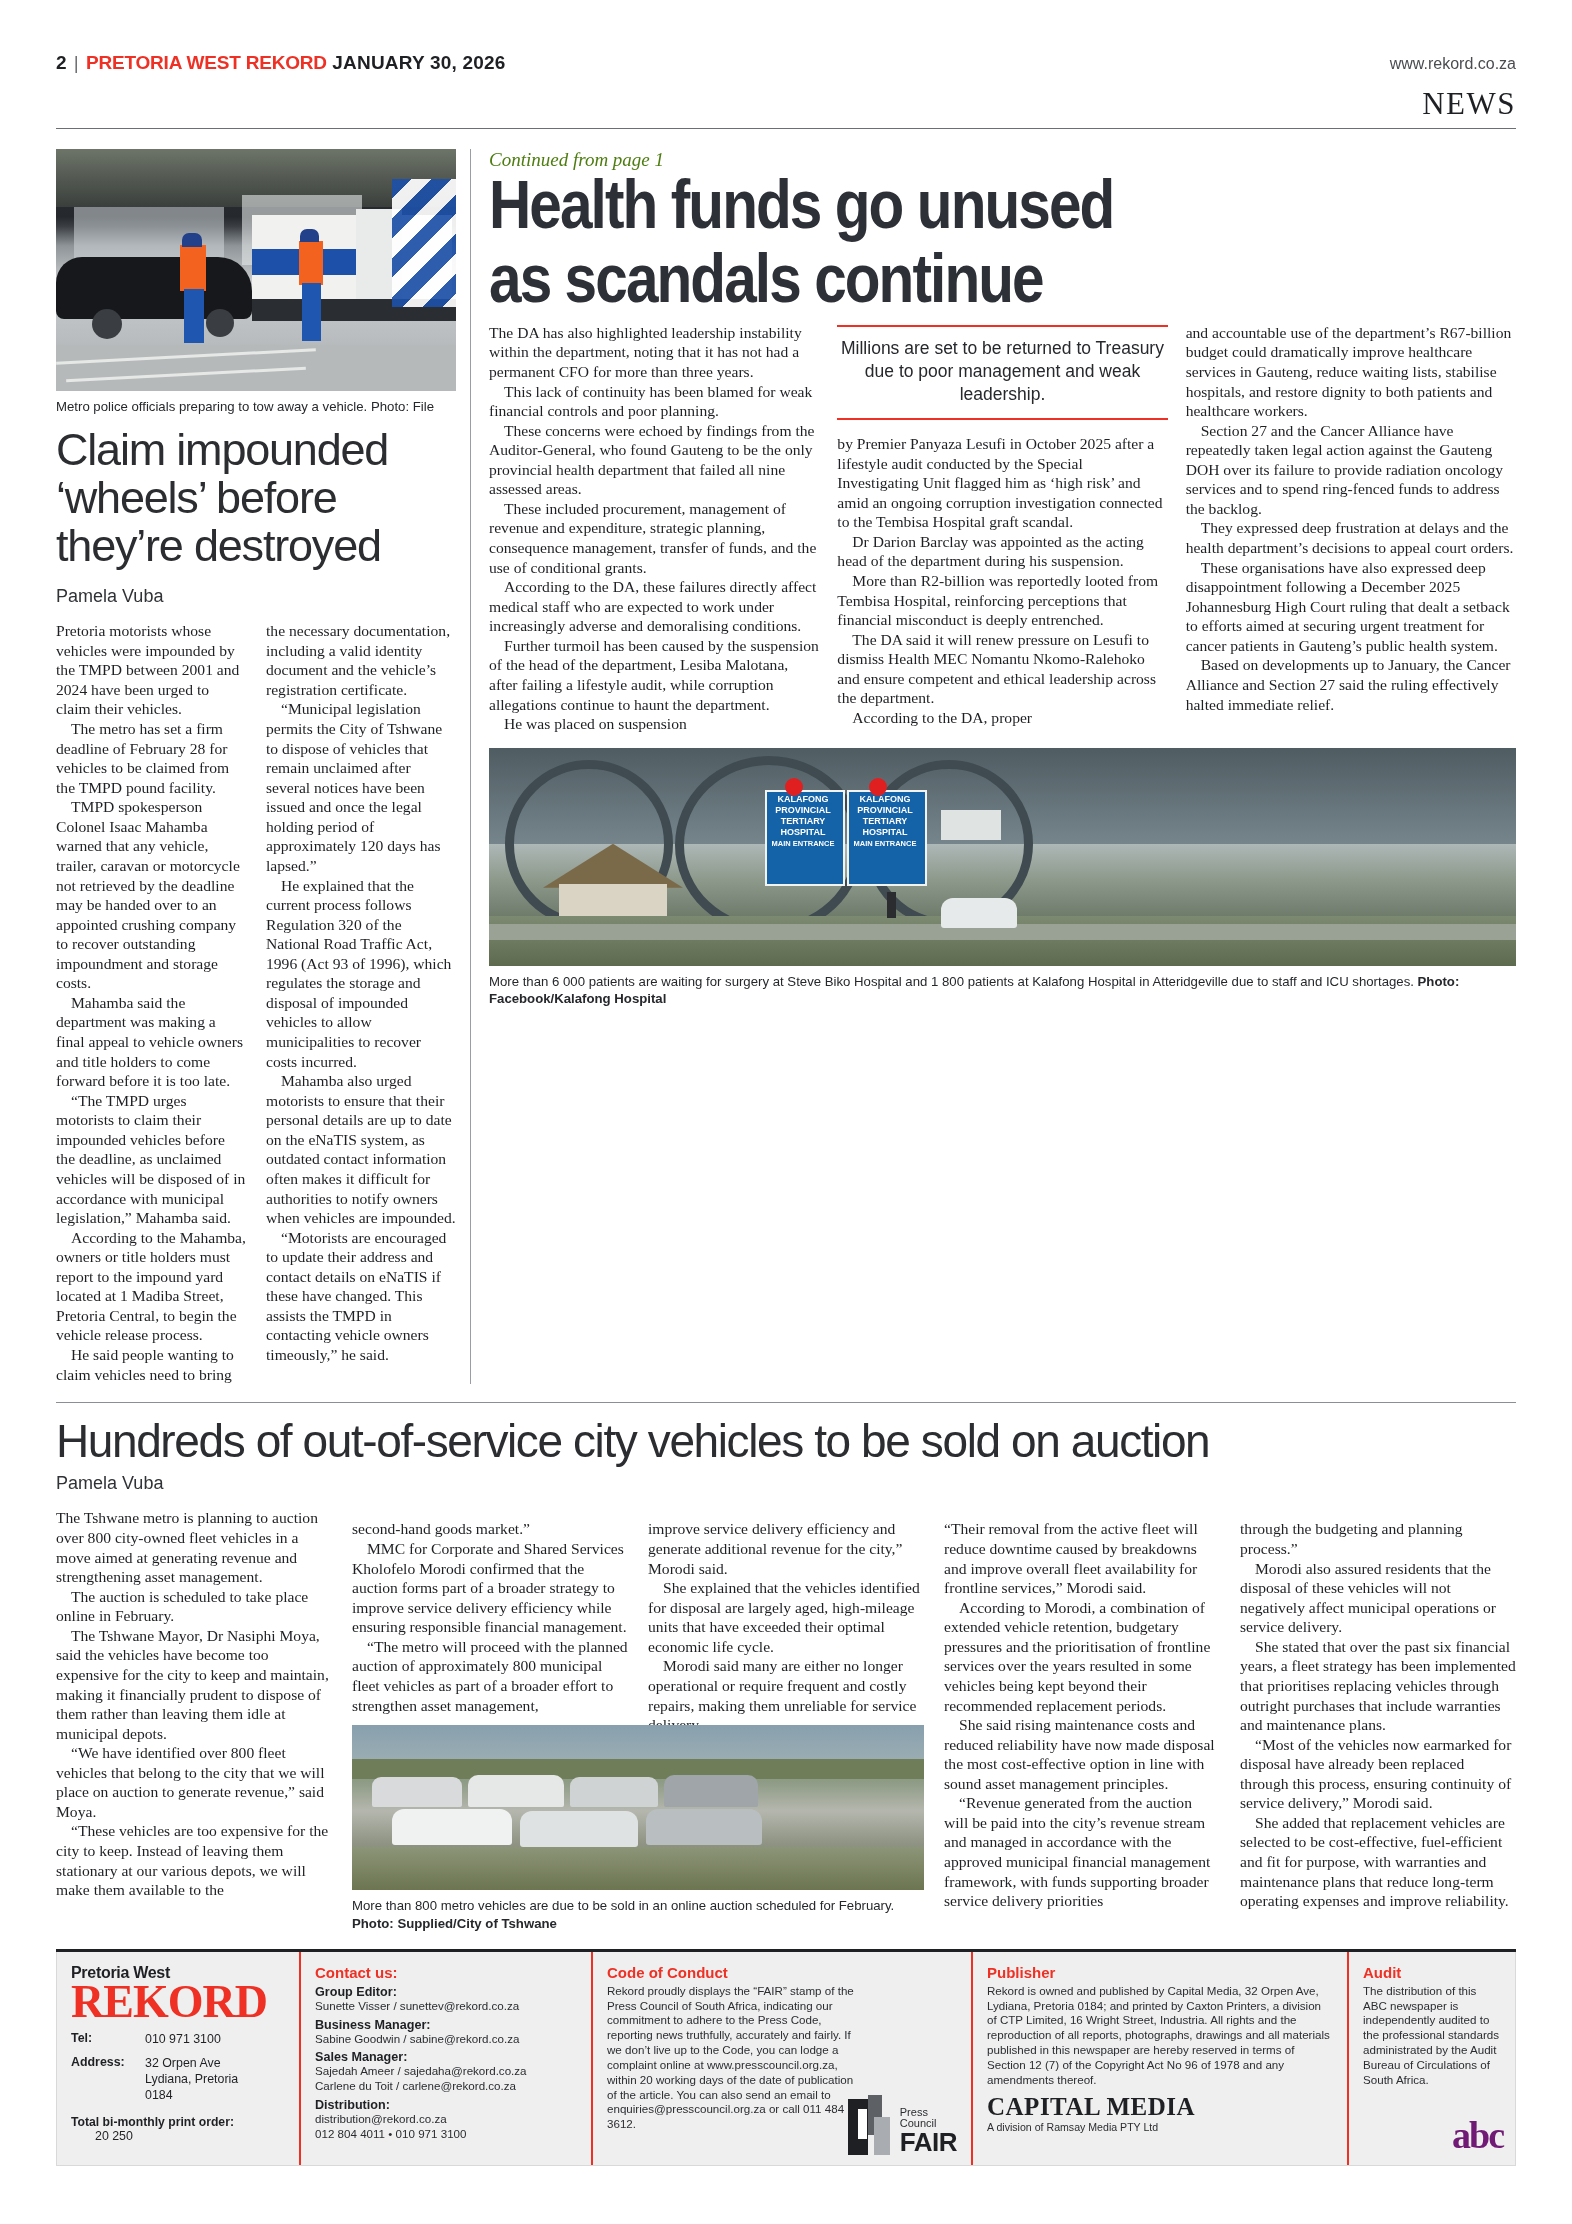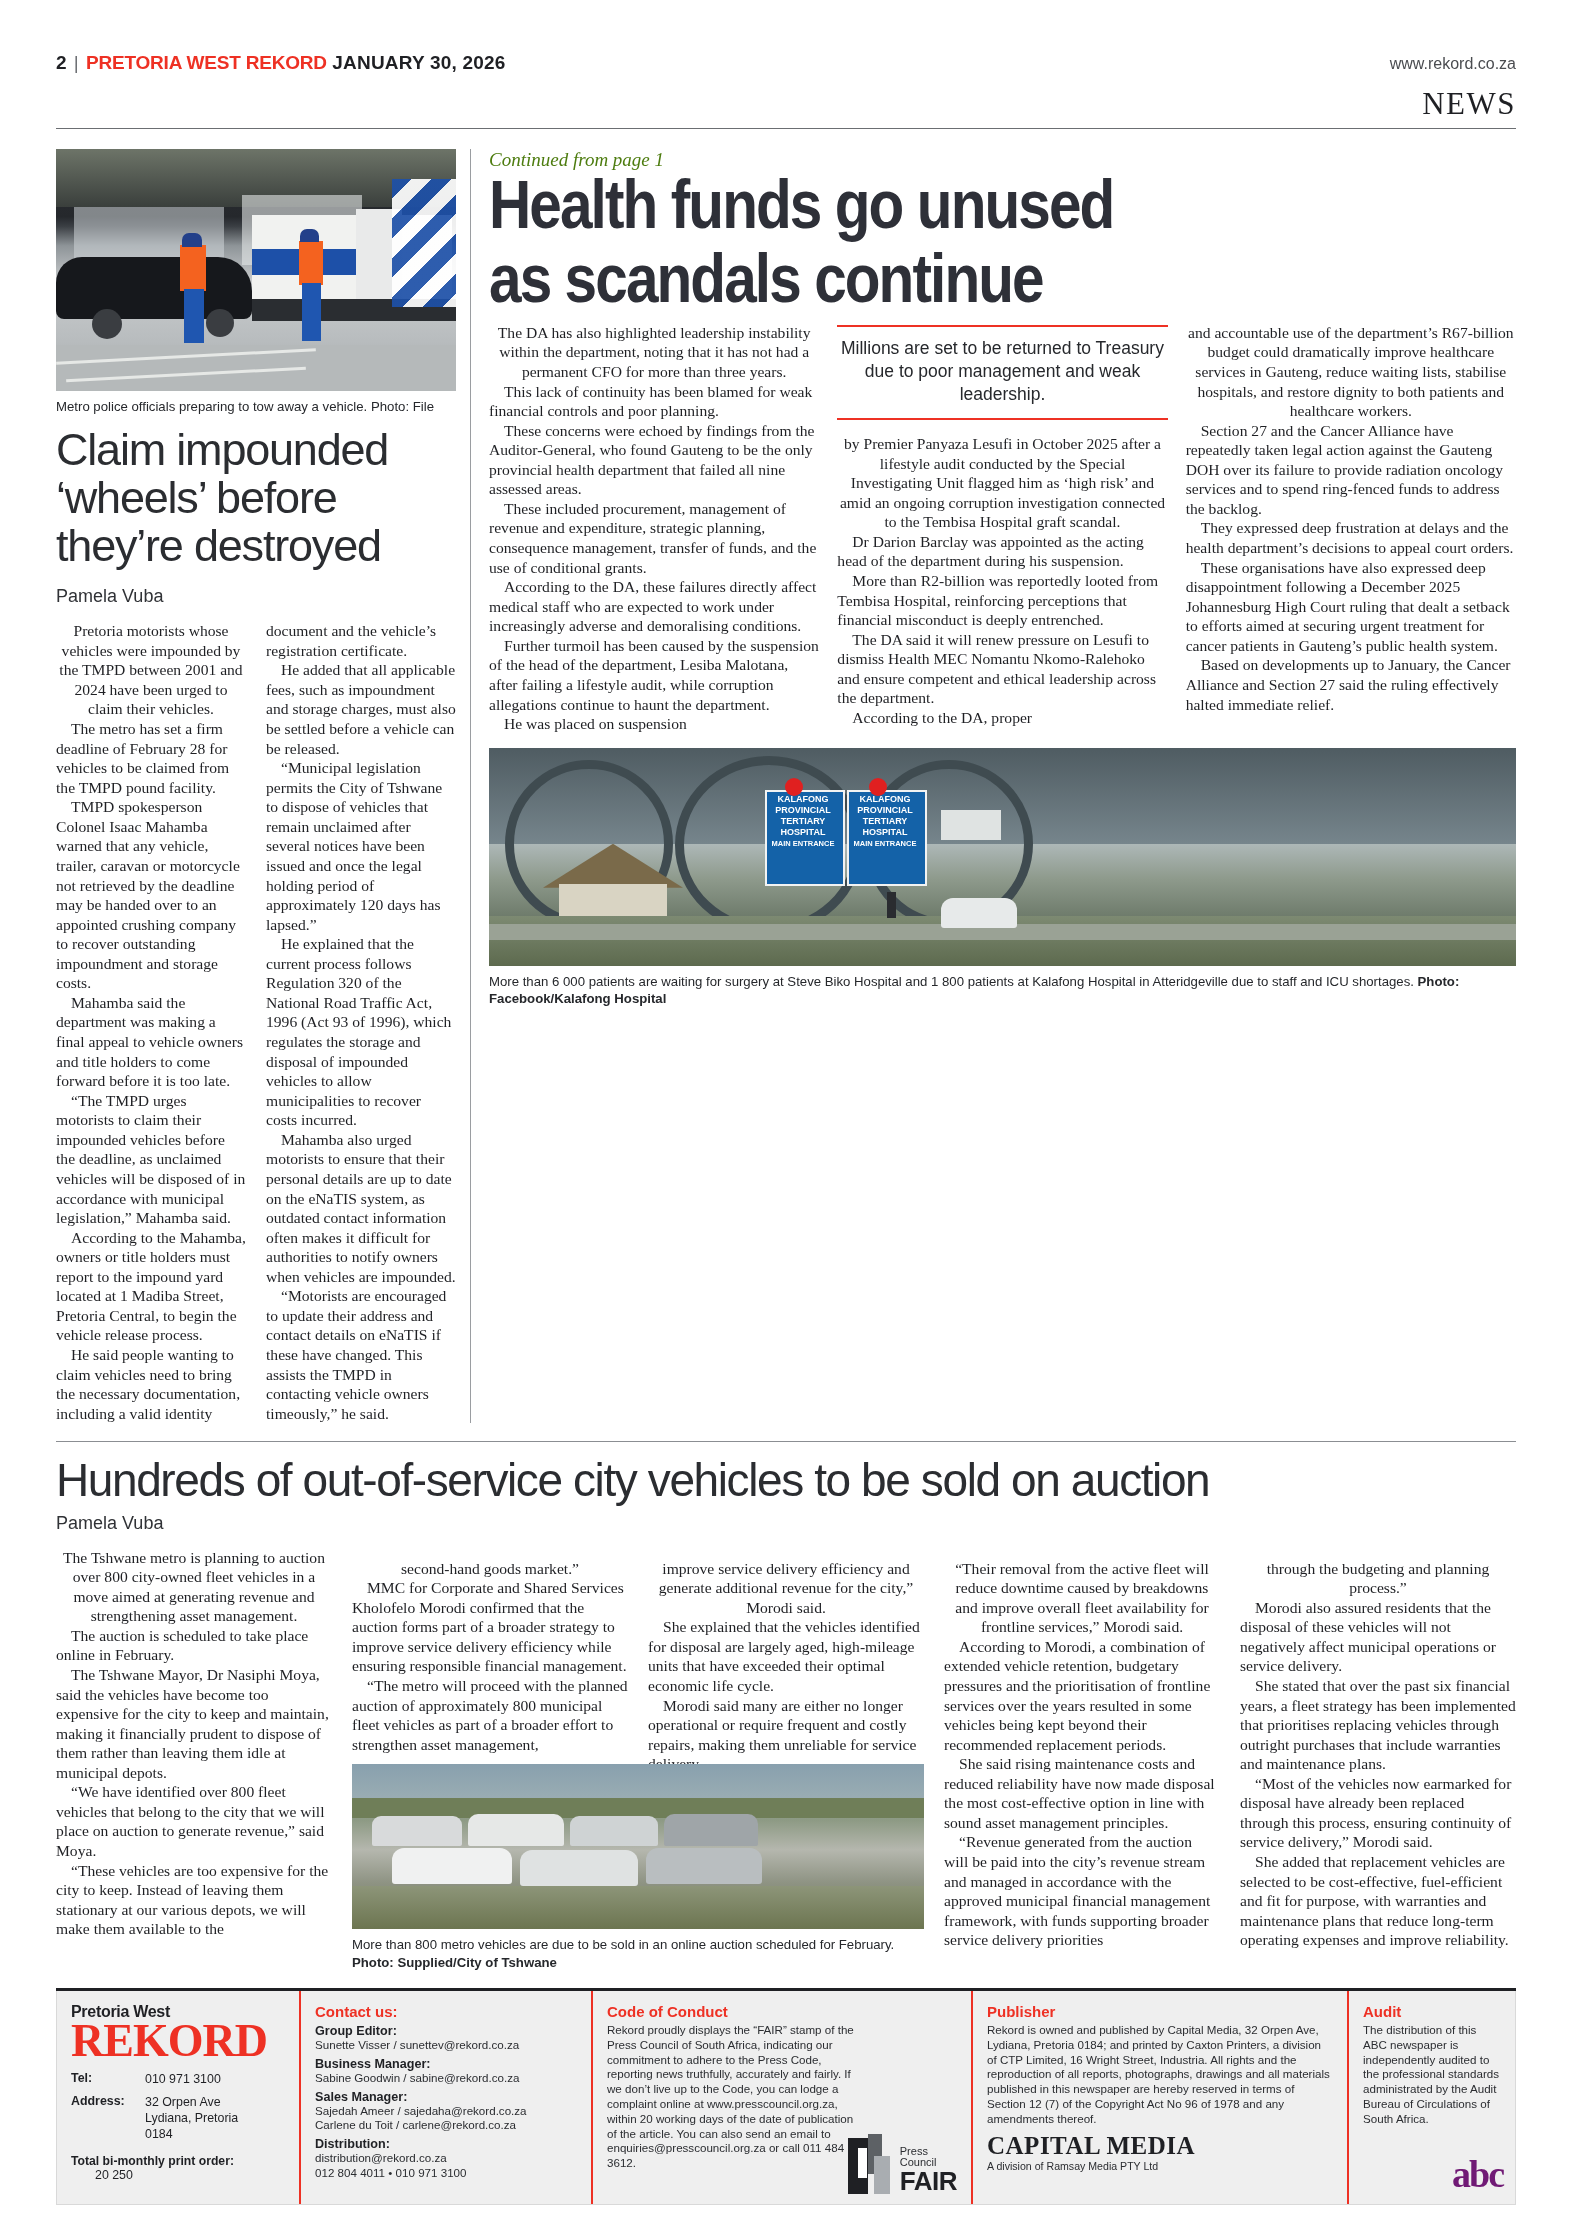--- a/index.html
+++ b/index.html
@@ -27,21 +27,21 @@
   .photo.tow{height:242px;}
   .caption{font-family:"Liberation Sans",sans-serif;font-size:13.2px;line-height:1.35;color:#26282c;margin-top:7px;}
   .caption b{font-weight:normal;margin-top:16px;}
 
   .hl-sans{font-family:"Liberation Sans",sans-serif;font-weight:normal;color:#2b2d31;letter-spacing:-1.2px;}
   .hl-claim{font-size:45px;line-height:1.07;margin:10px 0 0 0;}
   .byline{font-family:"Liberation Sans",sans-serif;font-size:18px;color:#303236;margin:16px 0 14px 0;}
 
   .cols2{column-count:2;column-gap:20px;}
   .body-txt p{font-family:"Liberation Serif",serif;font-size:15.6px;line-height:1.255;margin:0;text-indent:15px;text-align:left;}
-  .body-txt p.lead{text-indent:0;text-align:center;}
+  .body-txt p.lead{text-indent:0;}
 
   
   .contd{font-family:"Liberation Serif",serif;font-style:italic;font-size:19px;color:#4d7c0f;margin:0 0 2px 0;}
   .hl-health{font-family:"Liberation Sans",sans-serif;font-weight:bold;font-size:68px;line-height:.94;letter-spacing:-2.2px;color:#2e3038;
              transform:scaleX(.86);transform-origin:left center;margin:0 0 10px 0;white-space:nowrap;}
 
   .health-cols{display:flex;gap:18px;margin-top:12px;}
   .health-col{flex:1;}
   .pullquote{border-top:2.2px solid #ee3124;border-bottom:2.2px solid #ee3124;padding:10px 2px 12px 2px;margin:2px 0 14px 0;text-align:center;}
   .pullquote span{font-family:"Liberation Sans",sans-serif;font-size:17.5px;line-height:1.32;color:#26282c;}
@@ -151,21 +151,20 @@
       <div class="byline">Pamela Vuba</div>
 
       <div class="cols2 body-txt">
         <p class="lead">Pretoria motorists whose vehicles were impounded by the TMPD between 2001 and 2024 have been urged to claim their vehicles.</p>
         <p>The metro has set a firm deadline of February 28 for vehicles to be claimed from the TMPD pound facility.</p>
         <p>TMPD spokesperson Colonel Isaac Mahamba warned that any vehicle, trailer, caravan or motorcycle not retrieved by the deadline may be handed over to an appointed crushing company to recover outstanding impoundment and storage costs.</p>
         <p>Mahamba said the department was making a final appeal to vehicle owners and title holders to come forward before it is too late.</p>
         <p>“The TMPD urges motorists to claim their impounded vehicles before the deadline, as unclaimed vehicles will be disposed of in accordance with municipal legislation,” Mahamba said.</p>
         <p>According to the Mahamba, owners or title holders must report to the impound yard located at 1 Madiba Street, Pretoria Central, to begin the vehicle release process.</p>
         <p>He said people wanting to claim vehicles need to bring the necessary documentation, including a valid identity document and the vehicle’s registration certificate.</p>
-        <p>He added that all applicable fees, such as impoundment and storage charges, must also be settled before a vehicle can be released.</p>
         <p>“Municipal legislation permits the City of Tshwane to dispose of vehicles that remain unclaimed after several notices have been issued and once the legal holding period of approximately 120 days has lapsed.”</p>
         <p>He explained that the current process follows Regulation 320 of the National Road Traffic Act, 1996 (Act 93 of 1996), which regulates the storage and disposal of impounded vehicles to allow municipalities to recover costs incurred.</p>
         <p>Mahamba also urged motorists to ensure that their personal details are up to date on the eNaTIS system, as outdated contact information often makes it difficult for authorities to notify owners when vehicles are impounded.</p>
         <p>“Motorists are encouraged to update their address and contact details on eNaTIS if these have changed. This assists the TMPD in contacting vehicle owners timeously,” he said.</p>
       </div>
     </div>
 
     <div class="right-pack">
       <div class="contd">Continued from page 1</div>
       <div class="hl-health">Health funds go unused</div>

